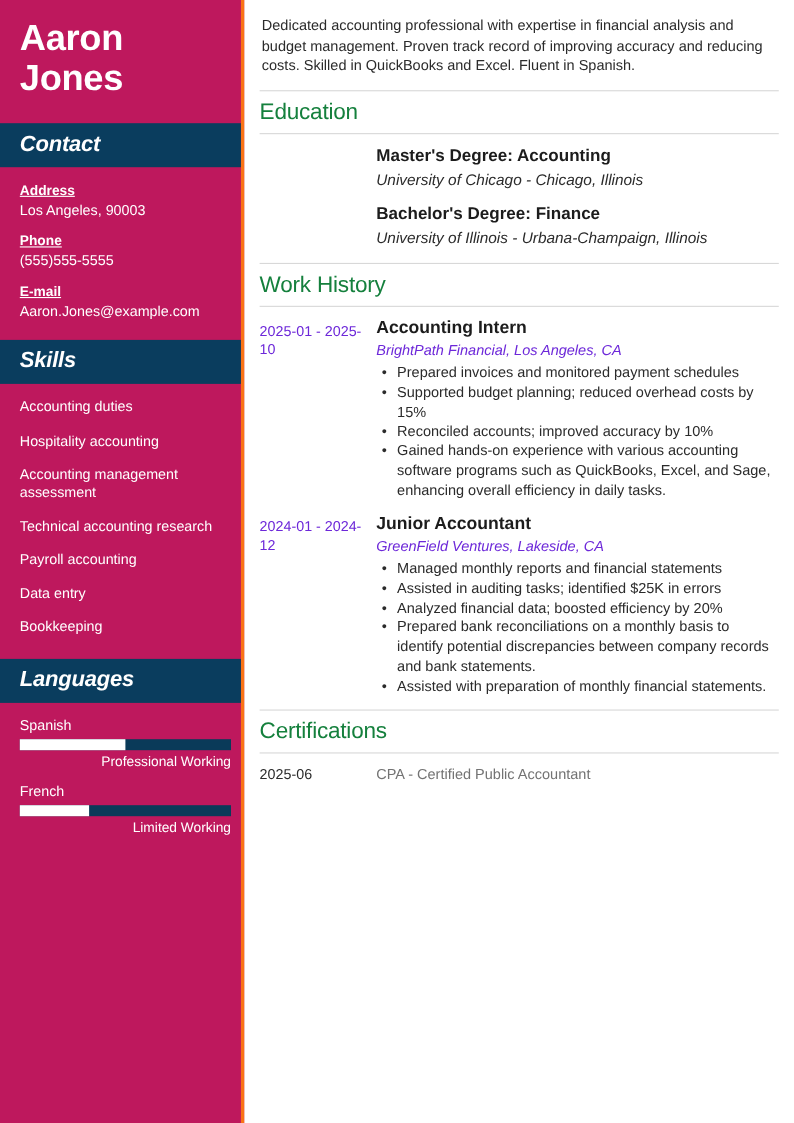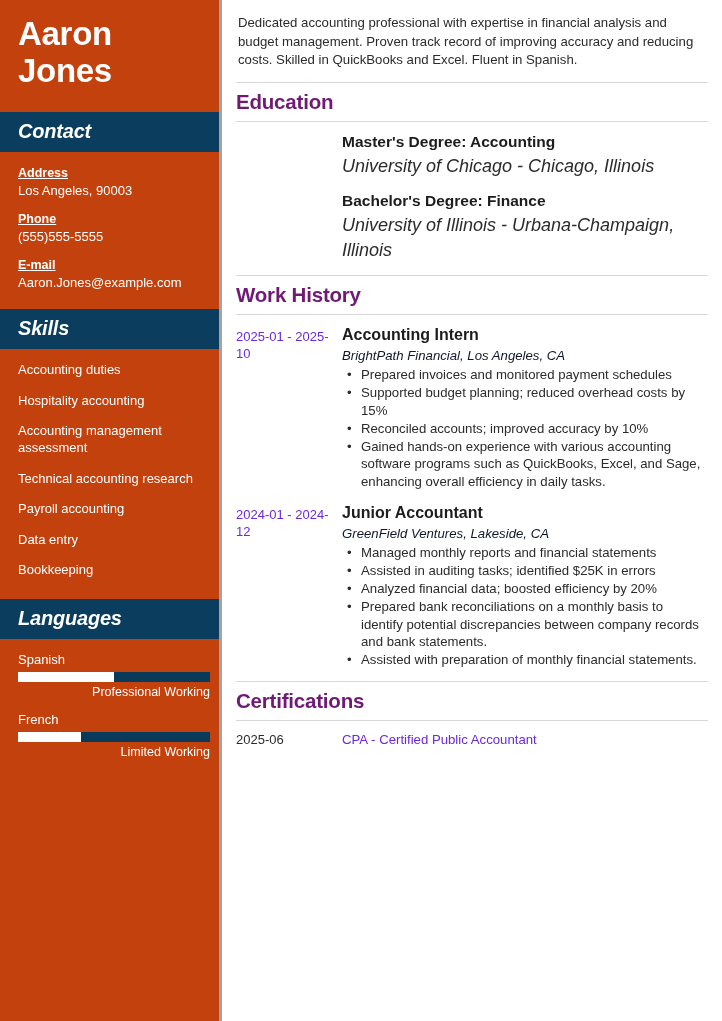--- a/index.html
+++ b/index.html
@@ -19,24 +19,24 @@
     width: 722px;
     height: 1021px;
     display: flex;
     background: #ffffff;
   }
 
   
   .sidebar {
     width: 219px;
     min-width: 219px;
-    background: #c2410c;
+    background: #be185d;
     color: #ffffff;
     position: relative;
-    border-right: 3px solid #a3a3a3;
+    border-right: 3px solid #f97316;
   }
   .name-block {
     padding: 16px 18px 22px 18px;
   }
   .name-line {
     font-size: 33px;
     font-weight: bold;
     line-height: 1.12;
     letter-spacing: -0.3px;
     color: #ffffff;
@@ -124,22 +124,22 @@
   .section {
     margin-top: 12px;
   }
   .rule {
     height: 1px;
     background: #d8d8d8;
     width: 100%;
   }
   .section-title {
     font-size: 20.5px;
-    font-weight: bold;
-    color: #701a75;
+    font-weight: normal;
+    color: #15803d;
     padding: 7px 0 7px 0;
     letter-spacing: -0.2px;
   }
 
   .section-body {
     padding-top: 10px;
   }
 
   
   .edu-entry {
@@ -152,21 +152,21 @@
   }
   .edu-main { flex: 1; }
   .edu-degree {
     font-size: 15.5px;
     font-weight: bold;
     color: #1c1c1c;
     line-height: 1.3;
   }
   .edu-degree .deg-field { font-weight: bold; }
   .edu-school {
-    font-size: 18px;
+    font-size: 14px;
     font-style: italic;
     color: #2b2b2b;
     line-height: 1.4;
     margin-top: 2px;
   }
 
   
   .job-entry {
     display: flex;
     margin-bottom: 12px;
@@ -182,21 +182,21 @@
   .job-main { flex: 1; }
   .job-title {
     font-size: 16px;
     font-weight: bold;
     color: #1c1c1c;
     line-height: 1.3;
   }
   .job-company {
     font-size: 13.2px;
     font-style: italic;
-    color: #0f172a;
+    color: #6d28d9;
     line-height: 1.4;
     margin-top: 1px;
   }
   .job-bullets {
     margin: 1px 0 0 0;
     padding-left: 19px;
     list-style: none;
   }
   .job-bullets li {
     font-size: 13.2px;
@@ -222,21 +222,21 @@
   .cert-date {
     width: 106px;
     min-width: 106px;
     font-size: 13px;
     color: #2b2b2b;
     line-height: 1.4;
   }
   .cert-name {
     flex: 1;
     font-size: 13.2px;
-    color: #6d28d9;
+    color: #737373;
     line-height: 1.4;
   }
 </style>
 </head>
 <body>
 
 <div class="resume">
 
   <aside class="sidebar">
 

